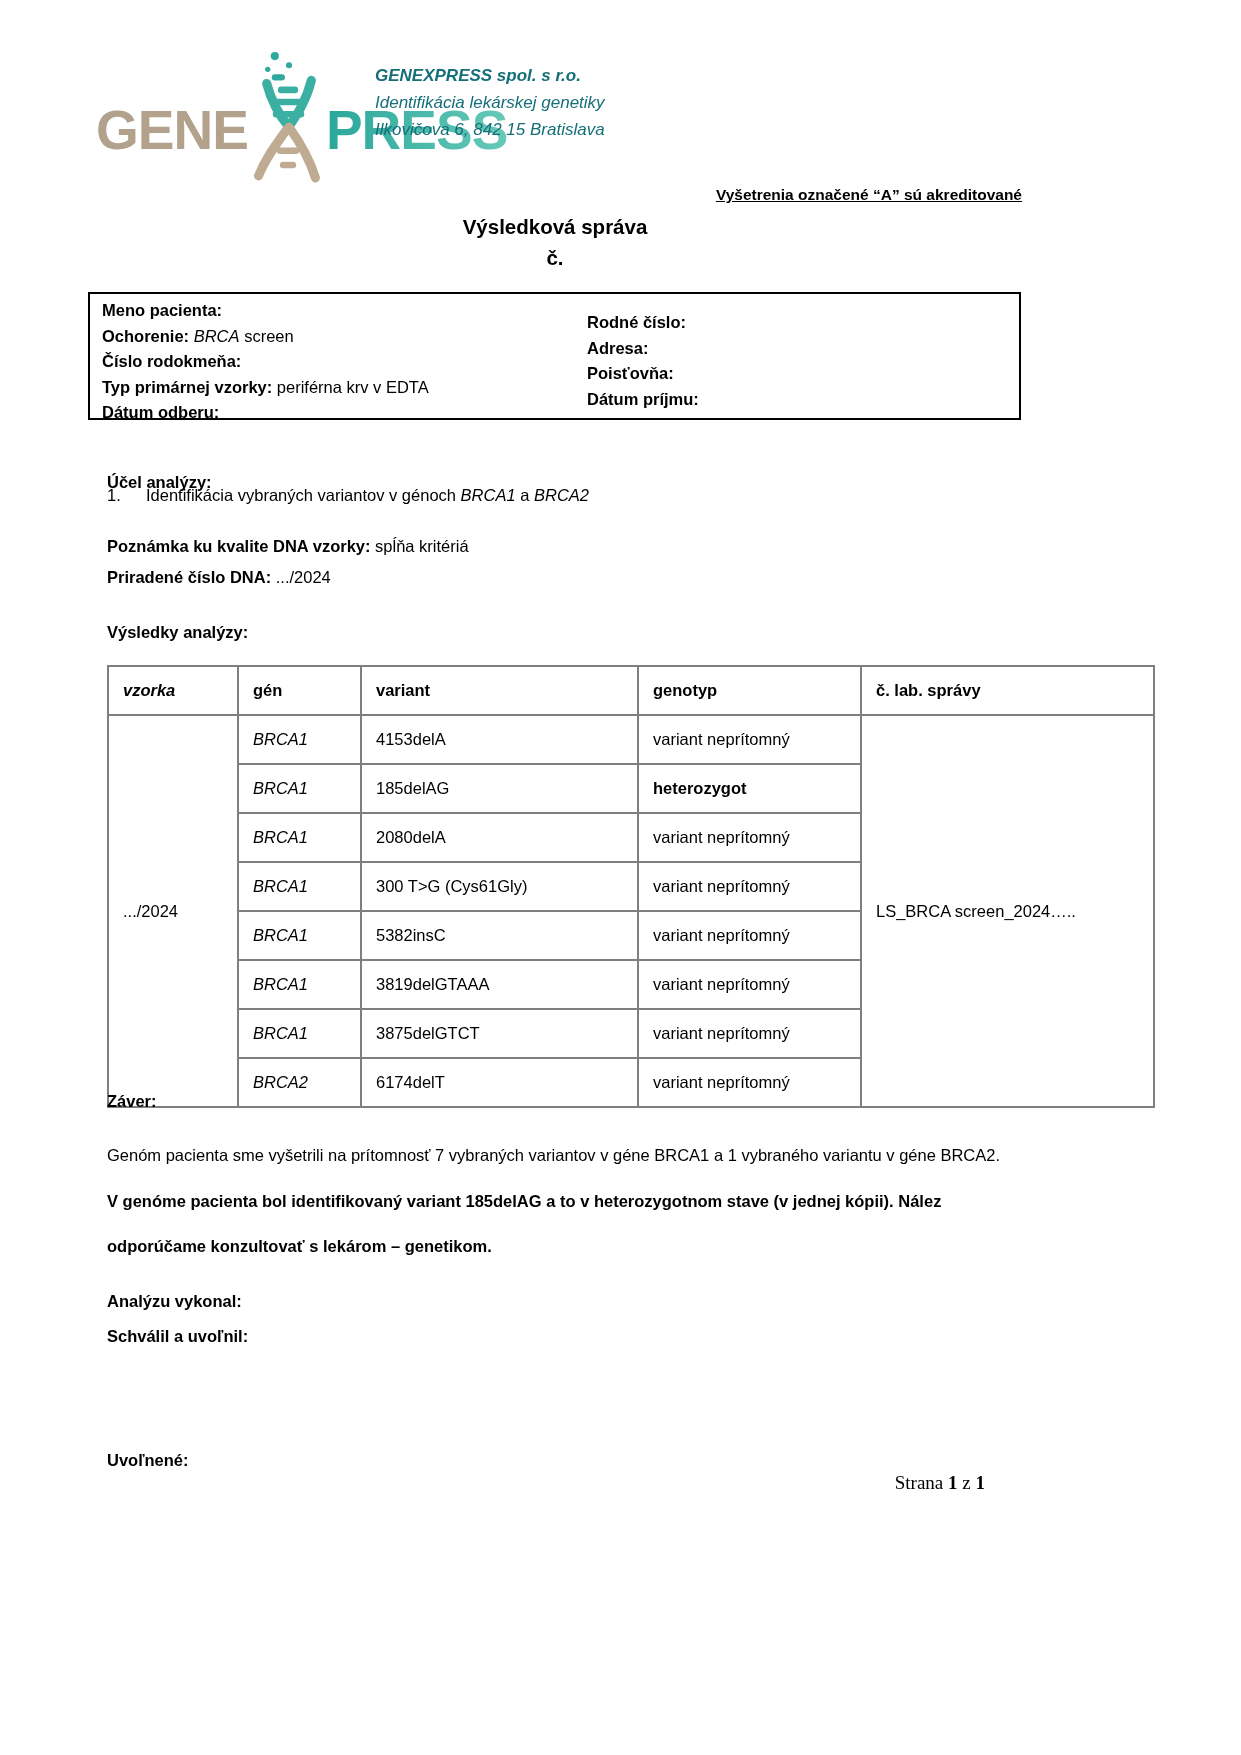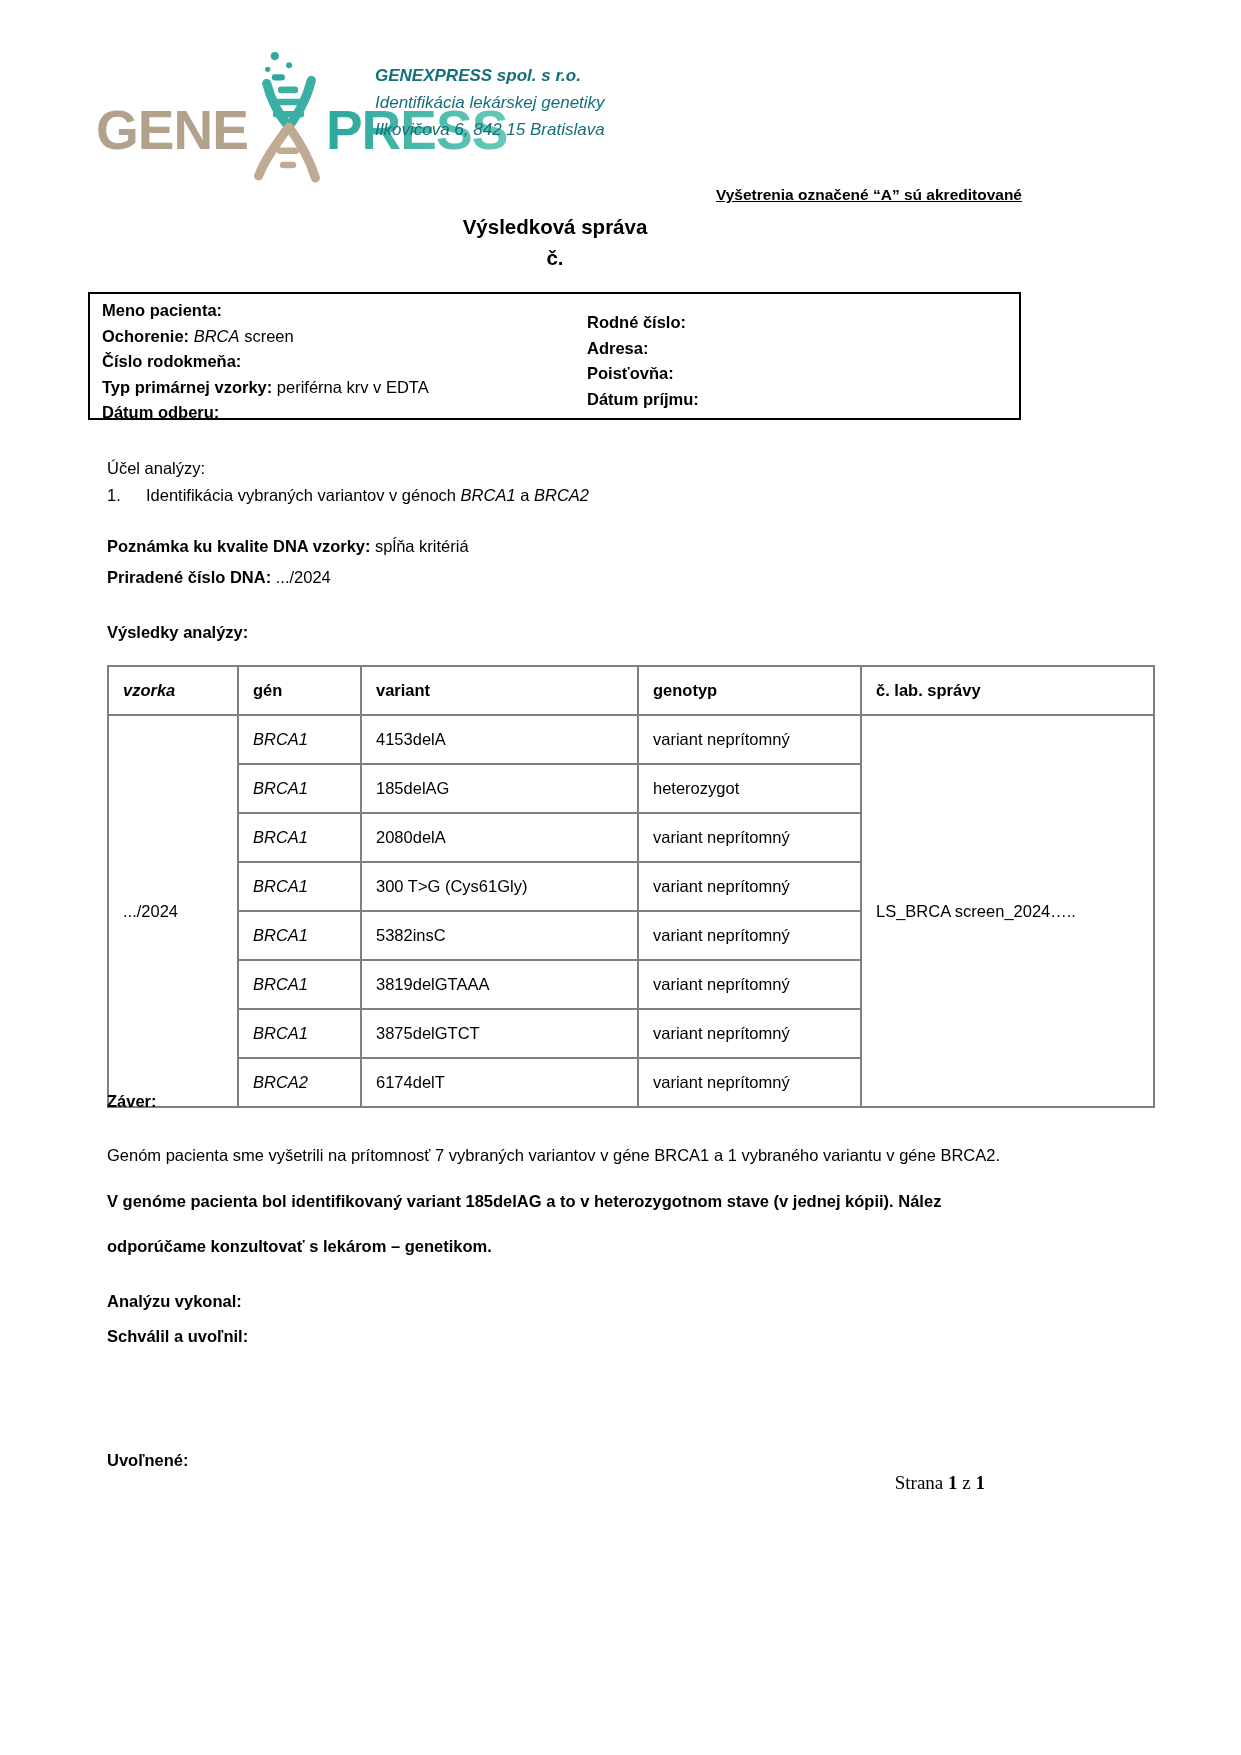--- a/index.html
+++ b/index.html
@@ -48,21 +48,21 @@
   
   .patient-box{
     top:292px;left:88px;width:929px;height:124px;
     border:2.5px solid #000;
   }
   .pb-col{position:absolute;line-height:25.6px;font-size:16.5px;}
   .pb-left{left:12px;top:4px;}
   .pb-right{left:497px;top:16px;}
 
   
-  .purpose-heading{top:459px;left:107px;font-weight:normal;}
+  .purpose-heading{top:473px;left:107px;font-weight:bold;}
   .purpose-item{top:486px;left:107px;display:flex;}
   .purpose-no{width:39px;}
   .dna-quality{top:537px;left:107px;}
   .dna-number{top:568px;left:107px;}
   .results-heading{top:623px;left:107px;font-weight:bold;}
   .zaver-heading{top:1092px;left:107px;font-weight:bold;}
   .conclusion{top:1133px;left:107px;width:905px;line-height:45.5px;}
   .performed{top:1292px;left:107px;font-weight:bold;}
   .approved{top:1327px;left:107px;font-weight:bold;}
   .released{top:1451px;left:107px;font-weight:bold;}
@@ -86,21 +86,21 @@
   .results-table{border:2px solid #404040;}
   .results-table thead tr{height:48px;}
   .results-table tbody tr{height:40px;}
   .col-sample{width:100px;}
   .col-gene{width:93px;}
   .col-variant{width:247px;}
   .col-genotype{width:193px;}
   .col-report{width:263px;}
   .results-table th{font-weight:bold;}
   .gene-cell{font-style:italic;}
-  .geno-bold{font-weight:normal;border-radius:10px;}
+  .geno-bold{font-weight:bold;border-radius:10px;}
 </style>
 </head>
 <body>
 
 <div class="page">
 
   <div class="abs logo-row">
     <span class="logo-word logo-gene">GENE</span>
     <span class="logo-x">
       <svg width="102" height="136" viewBox="0 0 100 134">

